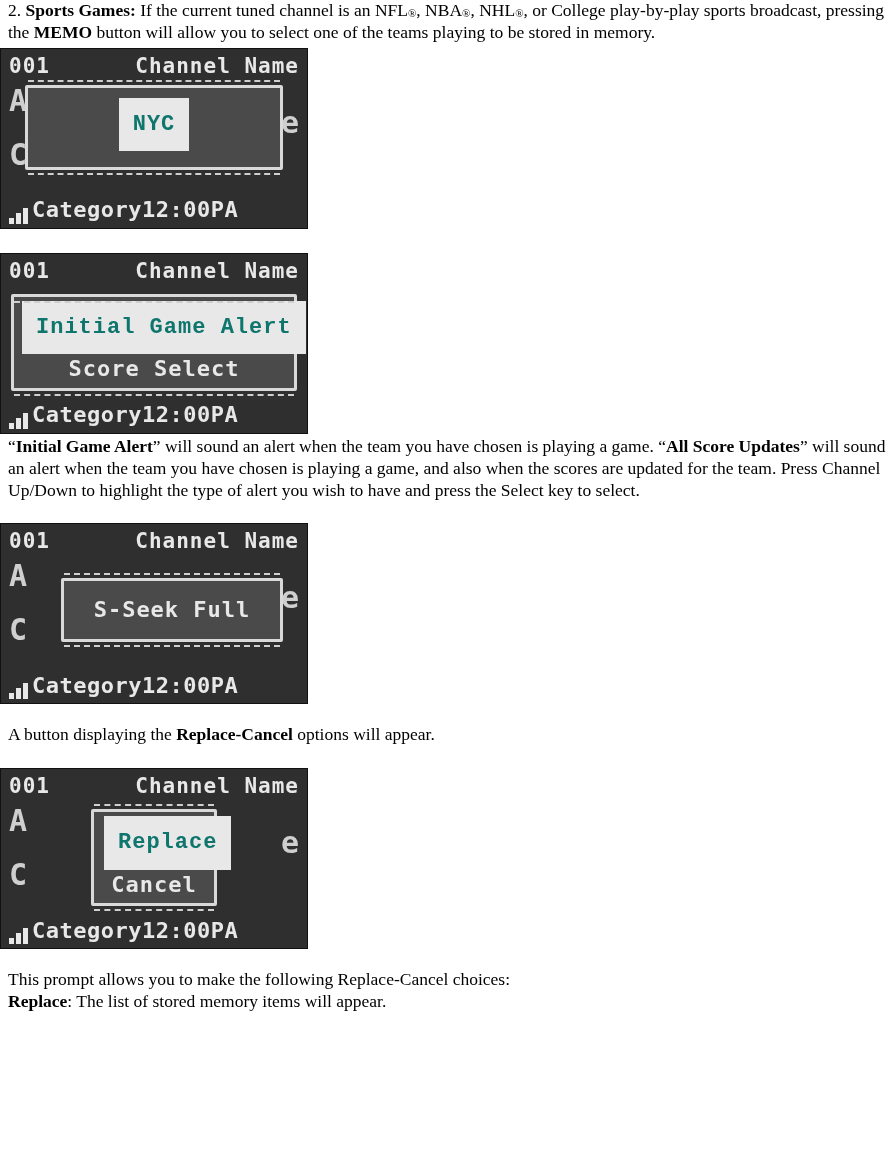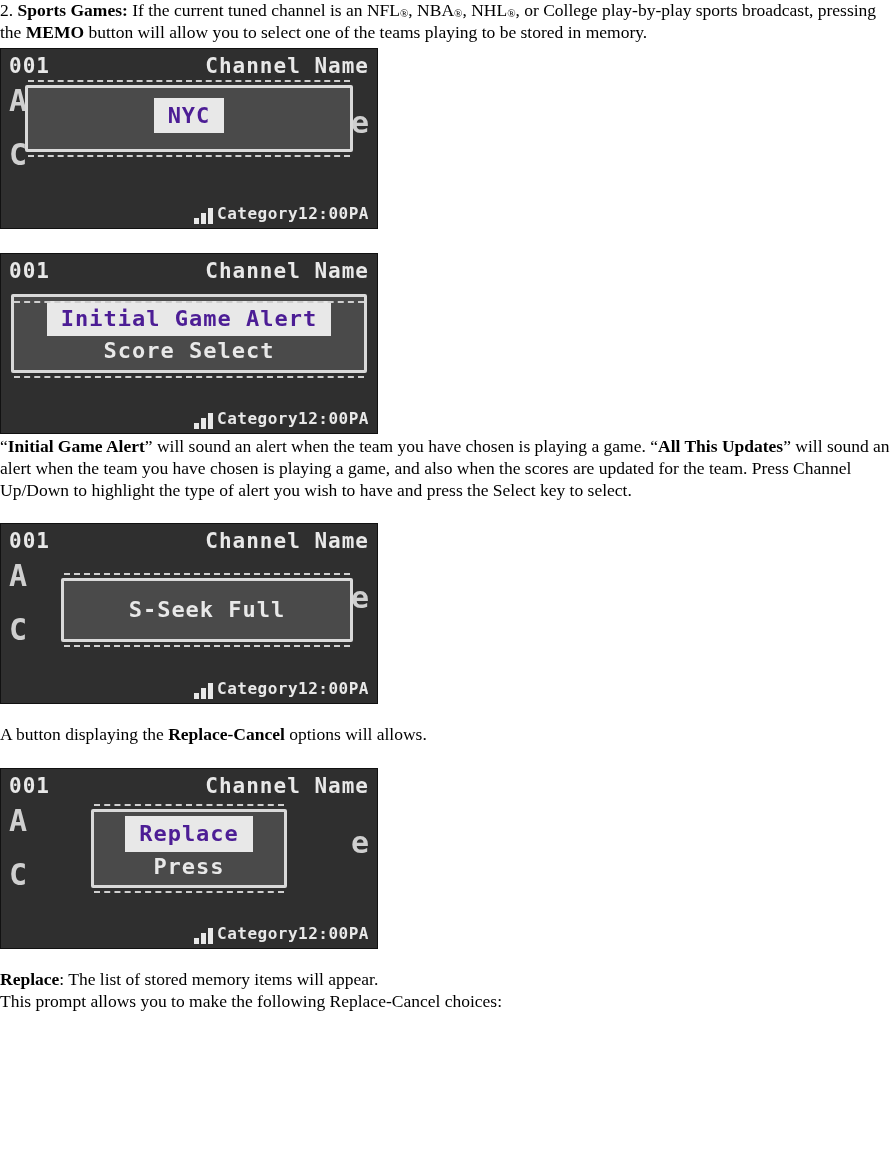--- a/index.html
+++ b/index.html
@@ -7,33 +7,33 @@
       font-family: "Times New Roman", Times, serif;
       font-size: 17.5px;
       line-height: 1.25;
       color: #000;
       background: #fff;
       width: 891px;
       padding: 0;
     }
     .content { padding: 0; }
     p { margin: 0; }
-    .para { margin-bottom: 0; }
+    .para { margin-bottom: 0; margin-left: 8px; }
     .spacer { height: 18px; }
     .reg { font-size: 11px; vertical-align: baseline; position: relative; top: 1px; }
     b { font-weight: bold; }
 
     .lcd-wrap {
       margin-top: 4px;
       margin-bottom: 2px;
       width: 342px;
     }
     .lcd {
       background: #2f2f2f;
-      width: 378px;
+      width: 308px;
       height: 181px;
       position: relative;
       font-family: monospace;
       color: #e8e8e8;
       overflow: hidden;
       border: 1px solid #111;
     }
     .lcd-top {
       position: absolute;
       top: 4px;
@@ -45,25 +45,25 @@
       display: flex;
       justify-content: space-between;
       font-weight: bold;
     }
     .lcd-bottom {
       position: absolute;
       bottom: 4px;
       left: 0;
       width: 100%;
       padding: 0 8px;
-      font-size: 16px;
+      font-size: 22px;
       letter-spacing: 0.5px;
       display: flex;
       align-items: flex-end;
-      justify-content: flex-end;
+      justify-content: flex-start;
       font-weight: bold;
     }
     .sigbars {
       display: inline-flex;
       align-items: flex-end;
       gap: 2px;
       margin-right: 4px;
     }
     .sigbars span {
       display: inline-block;
@@ -114,23 +114,24 @@
     .popup.dash-bot::after { bottom: -8px; }
     .popup-line {
       font-size: 22px;
       letter-spacing: 1px;
       padding: 1px 0;
       font-weight: bold;
       white-space: nowrap;
     }
     .popup-line.sel {
       background: #e8e8e8;
-      color: #4c1d95;
+      color: #0f766e;
       display: inline-block;
-      padding: 4px 14px;
+      padding: 13px 14px;
+      font-family: Liberation Mono, monospace;
     }
     .popup-tight {
       top: 40px;
       padding: 4px 8px;
     }
     .popup-single {
       top: 54px;
       padding: 14px 8px;
       margin-left: 36px;
     }
@@ -202,21 +203,21 @@
             </span>
           <span>Category</span>
         </span>
         <span>12:00P</span>
         <span>A</span>
       </div>
     </div>
   </div>
 
   <p class="para">
-    <span>“</span><b>Initial Game Alert</b><span>” will sound an alert when the team you have chosen is playing a game. “</span><b>All This Updates</b><span>” will sound an alert when the team you have chosen is playing a game, and also when the scores are updated for the team. Press Channel Up/Down to highlight the type of alert you wish to have and press the Select key to select.</span>
+    <span>“</span><b>Initial Game Alert</b><span>” will sound an alert when the team you have chosen is playing a game. “</span><b>All Score Updates</b><span>” will sound an alert when the team you have chosen is playing a game, and also when the scores are updated for the team. Press Channel Up/Down to highlight the type of alert you wish to have and press the Select key to select.</span>
   </p>
 
   <div class="spacer"></div>
 
 
   <div class="lcd-wrap">
     <div class="lcd">
       <div class="lcd-top">
         <span>001</span>
         <span>Channel Name</span>
@@ -241,57 +242,57 @@
         </span>
         <span>12:00P</span>
         <span>A</span>
       </div>
     </div>
   </div>
 
   <div class="spacer"></div>
 
   <p class="para">
-    <span>A button displaying the </span><b>Replace-Cancel</b><span> options will allows.</span>
+    <span>A button displaying the </span><b>Replace-Cancel</b><span> options will appear.</span>
   </p>
 
   <div class="spacer"></div>
 
   <div class="lcd-wrap">
     <div class="lcd">
       <div class="lcd-top">
         <span>001</span>
         <span>Channel Name</span>
       </div>
       <div class="lcd-bg-letters">
         <div>A</div>
         <div style="height:20px"></div>
         <div>C</div>
       </div>
       <div class="lcd-bg-right">e</div>
       <div class="popup popup-narrow dash-top dash-bot">
         <div><span class="popup-line sel">Replace</span></div>
-        <div class="popup-line">Press</div>
-      </div>
-      <div class="lcd-bottom">
-        <span style="display:inline-flex;align-items:flex-end;">
-          <span class="sigbars">
-              <span></span>
-              <span></span>
-              <span></span>
-            </span>
-          <span>Category</span>
-        </span>
-        <span>12:00P</span>
-        <span>A</span>
-      </div>
-    </div>
-  </div>
-
-  <div class="spacer"></div>
+        <div class="popup-line">Cancel</div>
+      </div>
+      <div class="lcd-bottom">
+        <span style="display:inline-flex;align-items:flex-end;">
+          <span class="sigbars">
+              <span></span>
+              <span></span>
+              <span></span>
+            </span>
+          <span>Category</span>
+        </span>
+        <span>12:00P</span>
+        <span>A</span>
+      </div>
+    </div>
+  </div>
+
+  <div class="spacer"></div>
+
+  <p class="para">This prompt allows you to make the following Replace-Cancel choices:</p>
 
   <p class="para">
     <b>Replace</b><span>: The list of stored memory items will appear.</span>
   </p>
 
-  <p class="para">This prompt allows you to make the following Replace-Cancel choices:</p>
-
 </div>
 
 </body></html>

